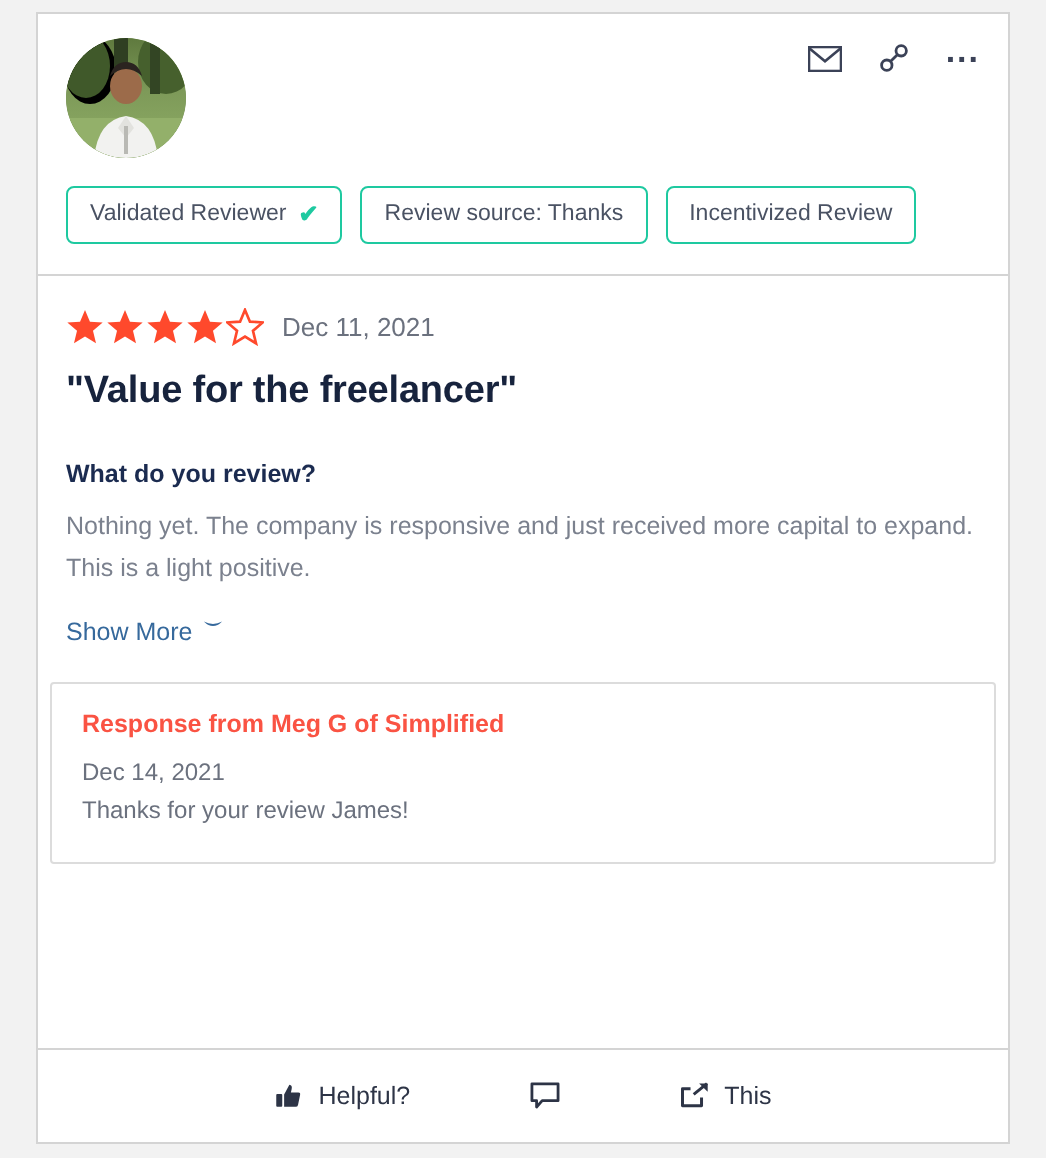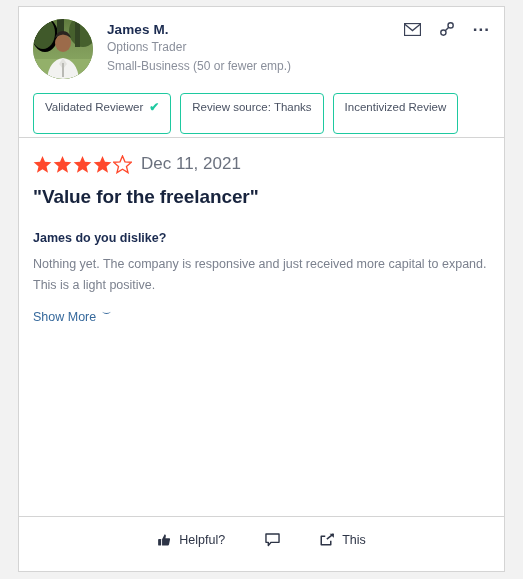--- a/index.html
+++ b/index.html
@@ -92,42 +92,42 @@
   .badges {
     display: flex;
     gap: 9px;
     margin-top: 14px;
   }
   .badge {
     border: 1px solid #1ec9a0;
     border-radius: 4px;
     color: #4a5263;
     font-size: 11.5px;
-    padding: 6px 11px 19px 11px;
+    padding: 6px 11px 7px 11px;
     display: flex;
     align-items: center;
     gap: 6px;
     background: #fff;
     cursor: pointer;
     white-space: nowrap;
   }
   .badge .check { color: #1ec9a0; font-size: 12px; font-weight: bold; }
 
   
   .card-body {
     padding: 16px 14px 0 14px;
   }
   .rating-row {
     display: flex;
     align-items: center;
     gap: 9px;
   }
   .stars { display: flex; gap: 1px; }
   .review-date {
-    font-size: 17px;
+    font-size: 13px;
     color: #6b717e;
   }
   .review-title {
     font-size: 19px;
     font-weight: bold;
     color: #17233d;
     margin-top: 12px;
     letter-spacing: -.1px;
   }
   .qa-block { margin-top: 23px; }
@@ -170,27 +170,27 @@
     color: #6b717e;
     line-height: 19px;
   }
   .response-date { margin-top: 8px; }
 
   
   .card-footer {
     position: absolute;
     left: 0;
     right: 0;
-    bottom: 8px;
+    bottom: 0;
     height: 46px;
     border-top: 1px solid #d4d4d4;
     display: flex;
     align-items: center;
     justify-content: center;
-    gap: 40px;
+    gap: 60px;
   }
   .footer-action {
     display: flex;
     align-items: center;
     gap: 7px;
     font-size: 12.5px;
     color: #2d3murky;
     color: #2d3446;
     cursor: pointer;
   }
@@ -226,25 +226,20 @@
             <rect y="40" width="60" height="20" fill="#93b06a"></rect>
             <ellipse cx="30" cy="24" rx="8" ry="9" fill="#9c6b4a"></ellipse>
             <path d="M22 19 q8 -7 16 0 q-2 -7 -8 -7 q-6 0 -8 7z" fill="#2b2420"></path>
             <path d="M14 60 q2 -19 16 -21 q14 2 16 21z" fill="#f2f2f0"></path>
             <path d="M30 39 l-4 6 l4 5 l4 -5z" fill="#e2e2de"></path>
             <rect x="29" y="44" width="2" height="14" fill="#b9b9b4"></rect>
           </g>
         </svg>
       </div>
 
-      <div class="identity-text">
-        <div class="reviewer-name">James M.</div>
-        <div class="reviewer-role">Options Trader</div>
-        <div class="reviewer-company">Small-Business (50 or fewer emp.)</div>
-      </div>
     </div>
 
     <div class="header-actions">
       <span class="hdr-icon">
         <svg width="17" height="13" viewBox="0 0 17 13">
           <rect x="0.5" y="0.5" width="16" height="12" fill="#fff" stroke="#3b4257" stroke-width="1.3"></rect>
           <path d="M0.8 1.2 L8.5 7.6 L16.2 1.2" fill="none" stroke="#3b4257" stroke-width="1.3"></path>
         </svg>
       </span>
       <span class="hdr-icon">
@@ -293,32 +288,37 @@
             <polygon points="10,1 12.6,7.2 19.3,7.6 14.2,12 15.8,18.6 10,15 4.2,18.6 5.8,12 0.7,7.6 7.4,7.2" fill="none" stroke="#ff492c" stroke-width="1.4"></polygon>
           </svg>
       </div>
       <span class="review-date">Dec 11, 2021</span>
     </div>
 
     <div class="review-title">"Value for the freelancer"</div>
 
 
     <div class="qa-block">
-      <div class="qa-question">James do you dislike?</div>
+      <div class="qa-question">What do you review?</div>
       <div class="qa-answer">Nothing yet. The company is responsive and just received more capital to expand. This is a light positive.</div>
     </div>
 
     <div class="show-more">
       <span>Show More</span>
       <svg width="11" height="8" viewBox="0 0 12 8">
         <path d="M1 1.5 Q6 6.5 11 1.5 Q6 4.2 1 1.5z" fill="#36699c"></path>
       </svg>
     </div>
   </div>
 
+  <div class="response-box">
+    <div class="response-title">Response from Meg G of Simplified</div>
+    <div class="response-date">Dec 14, 2021</div>
+    <div class="response-text">Thanks for your review James!</div>
+  </div>
 
   <div class="card-footer">
 
     <div class="footer-action">
       <span class="ficon">
         <svg width="15" height="15" viewBox="0 0 16 16">
           <path d="M5.4 6.6 L8.2 1.4 q1.7 0.2 1.2 2.4 L9 5.6 h4 q1.2 0 0.9 1.3 l-1.1 5.3 q-0.2 1 -1.3 1 H5.4z" fill="#2d3446"></path>
           <rect x="1.2" y="6.4" width="3.2" height="6.8" rx="0.5" fill="#2d3446"></rect>
         </svg>
       </span>

